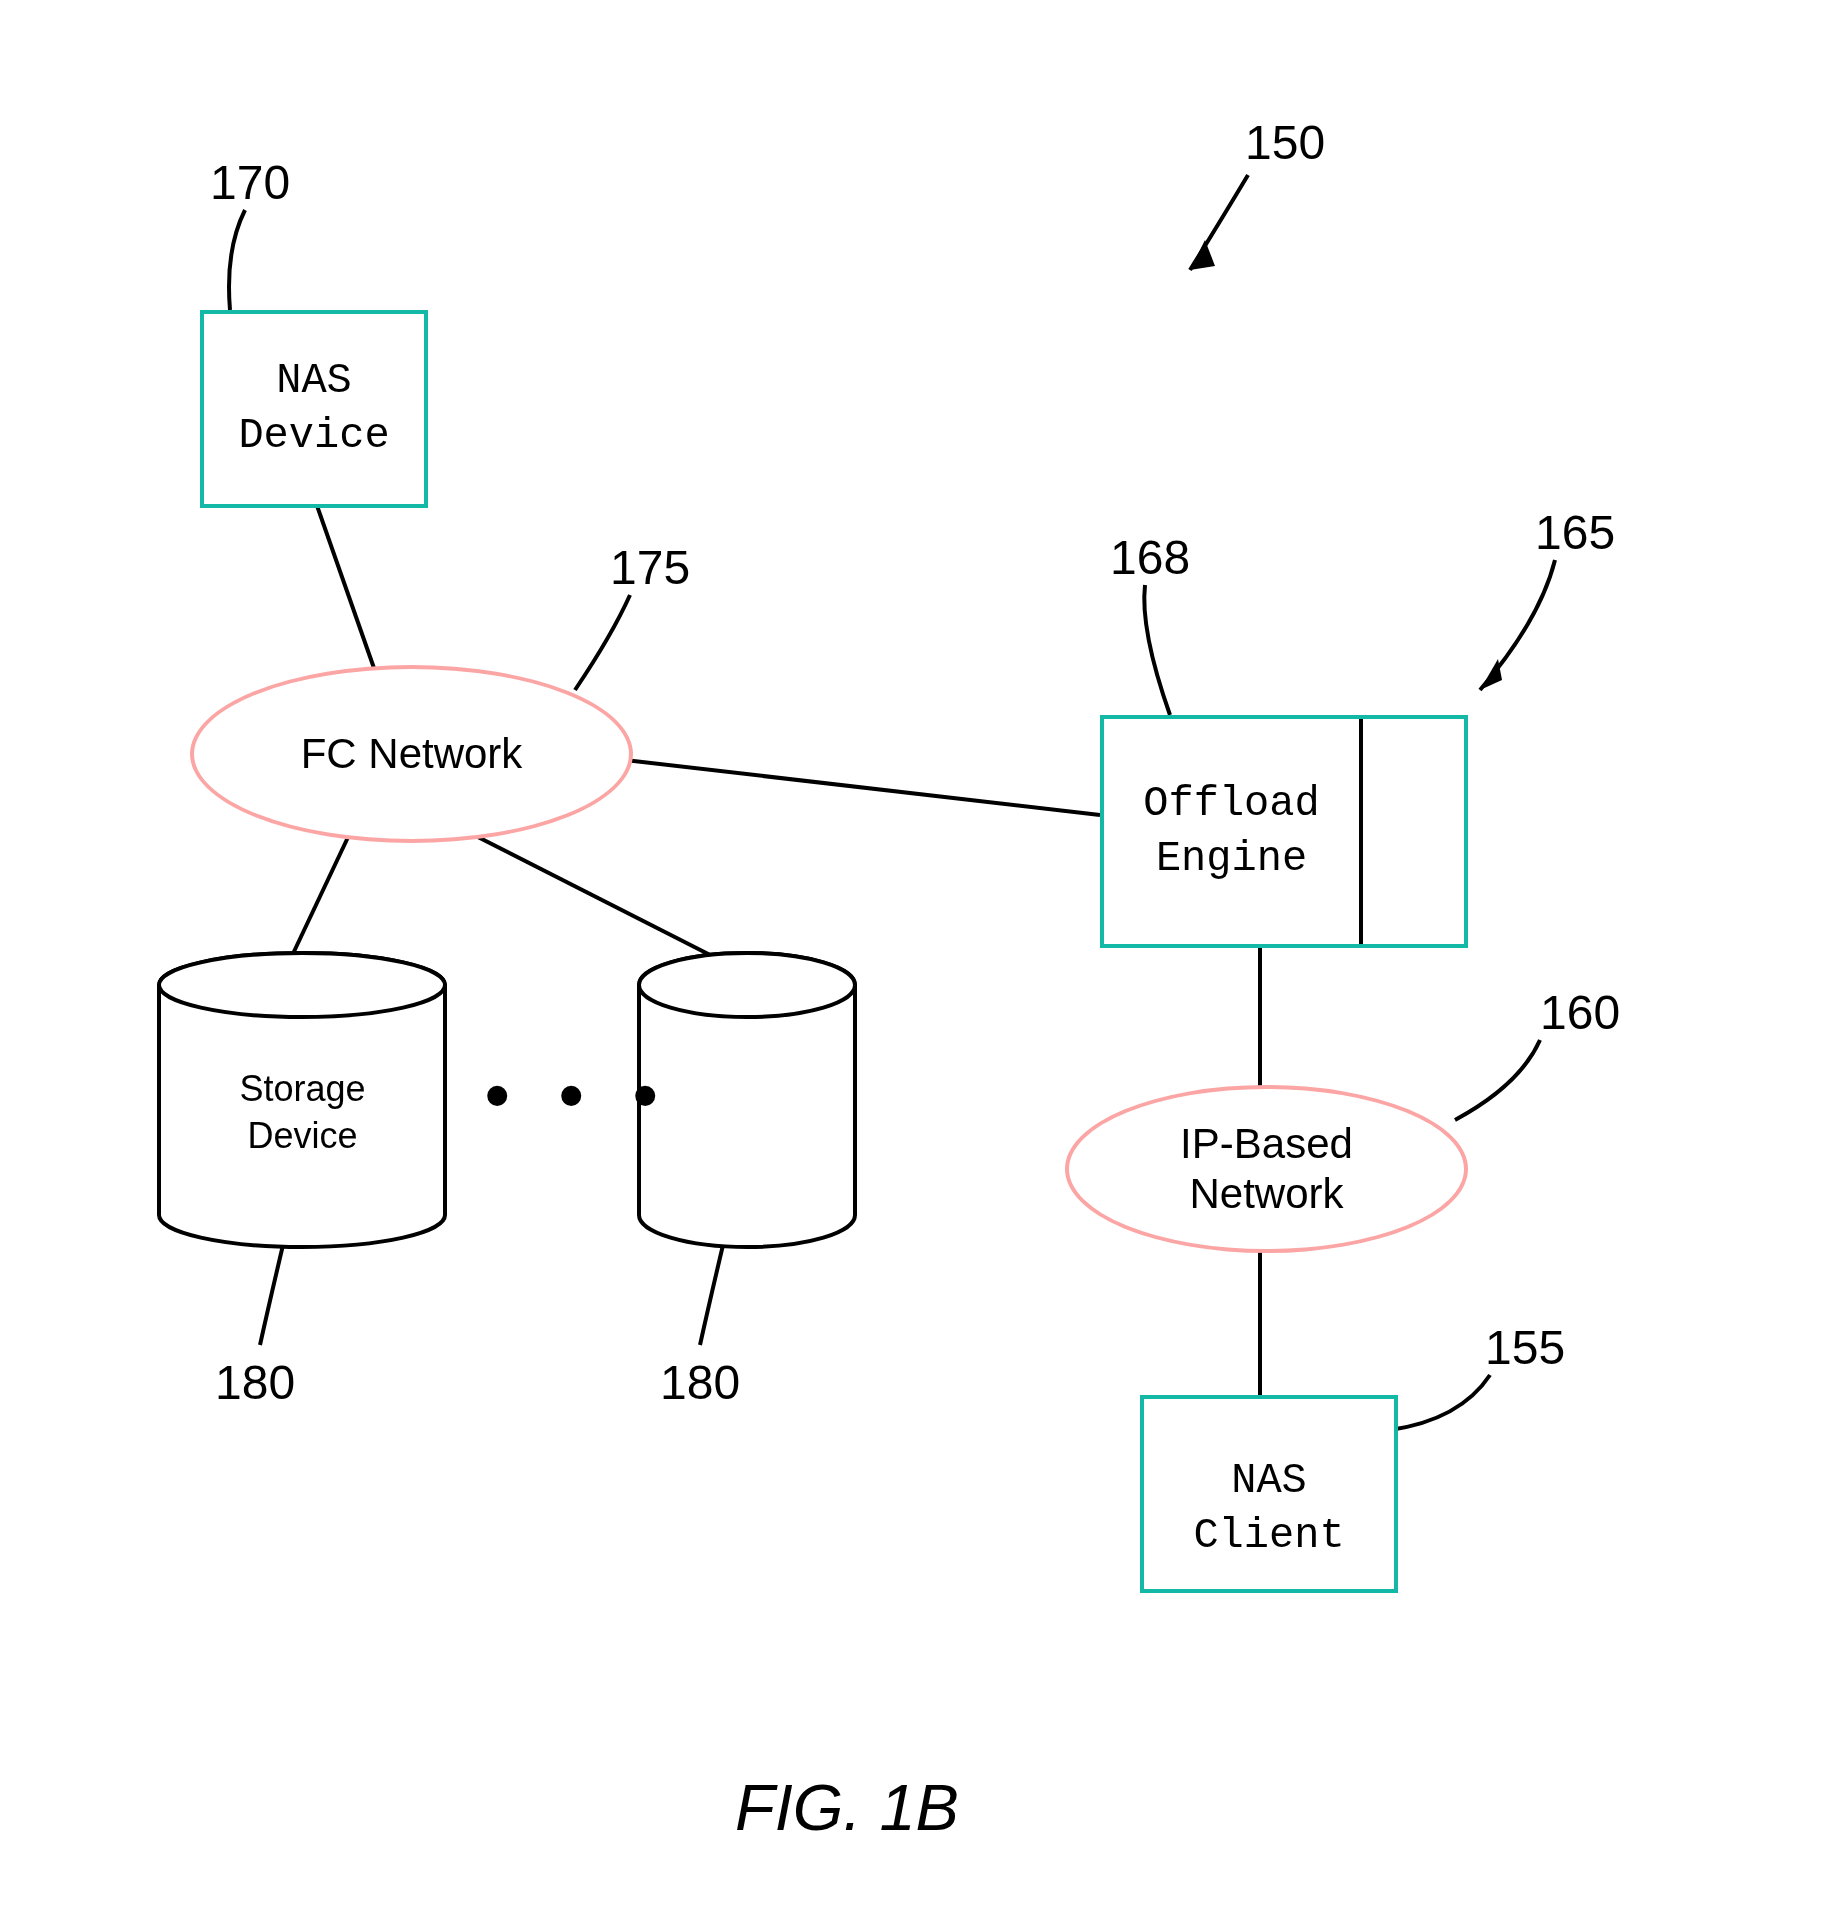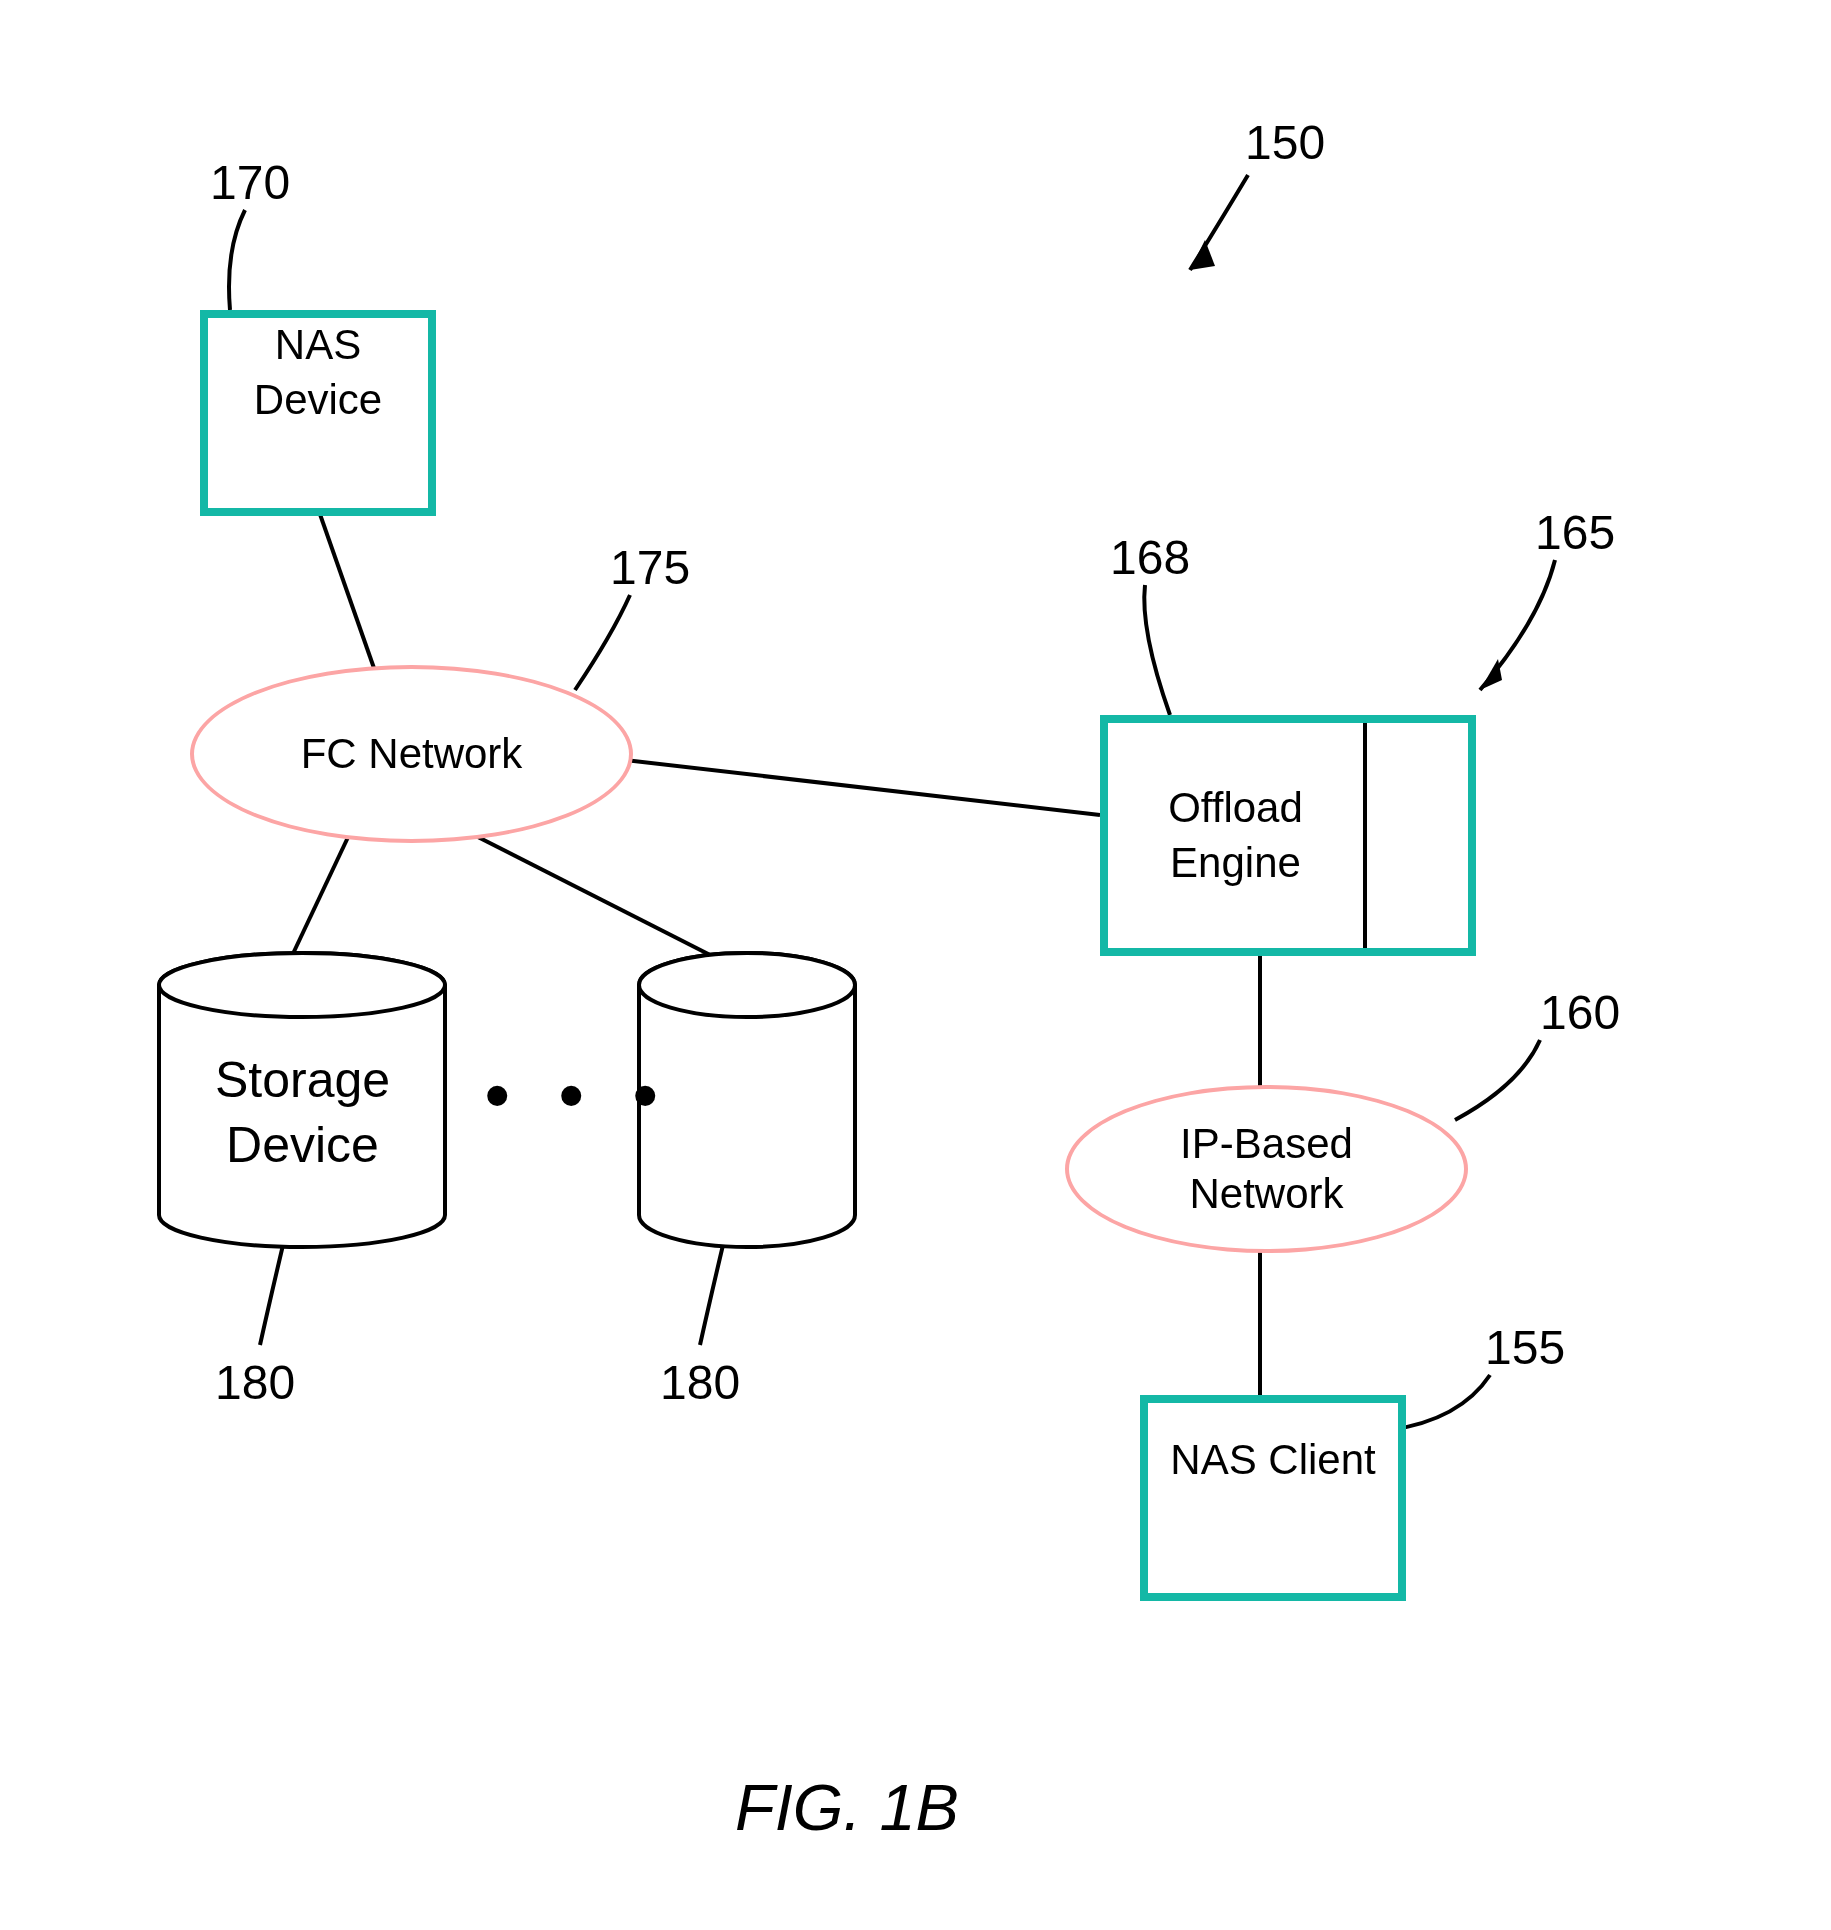--- a/index.html
+++ b/index.html
@@ -6,48 +6,49 @@
       margin: 0;
       padding: 0;
       width: 1831px;
       height: 1930px;
       position: relative;
       font-family: Arial, sans-serif;
       background: white;
     }
     .box {
       position: absolute;
-      border: 8px solid #14b8a6;
+      border: 4px solid #14b8a6;
       background: white;
       display: flex;
-      align-items: flex-start;
+      align-items: center;
       justify-content: center;
       text-align: center;
       font-size: 42px;
       line-height: 1.3;
+      font-family: Liberation Mono, monospace;
     }
     .ellipse {
       position: absolute;
       border: 4px solid #fca5a5;
       border-radius: 50%;
       background: white;
       display: flex;
       align-items: center;
       justify-content: center;
       text-align: center;
       font-size: 42px;
       line-height: 1.2;
     }
     .cylinder {
       position: absolute;
       display: flex;
       align-items: center;
       justify-content: center;
       text-align: center;
-      font-size: 50px;
+      font-size: 36px;
       line-height: 1.3;
     }
     .cylinder svg {
       position: absolute;
       top: 0;
       left: 0;
       overflow: visible;
     }
     .cylinder .cyl-label {
       position: relative;

